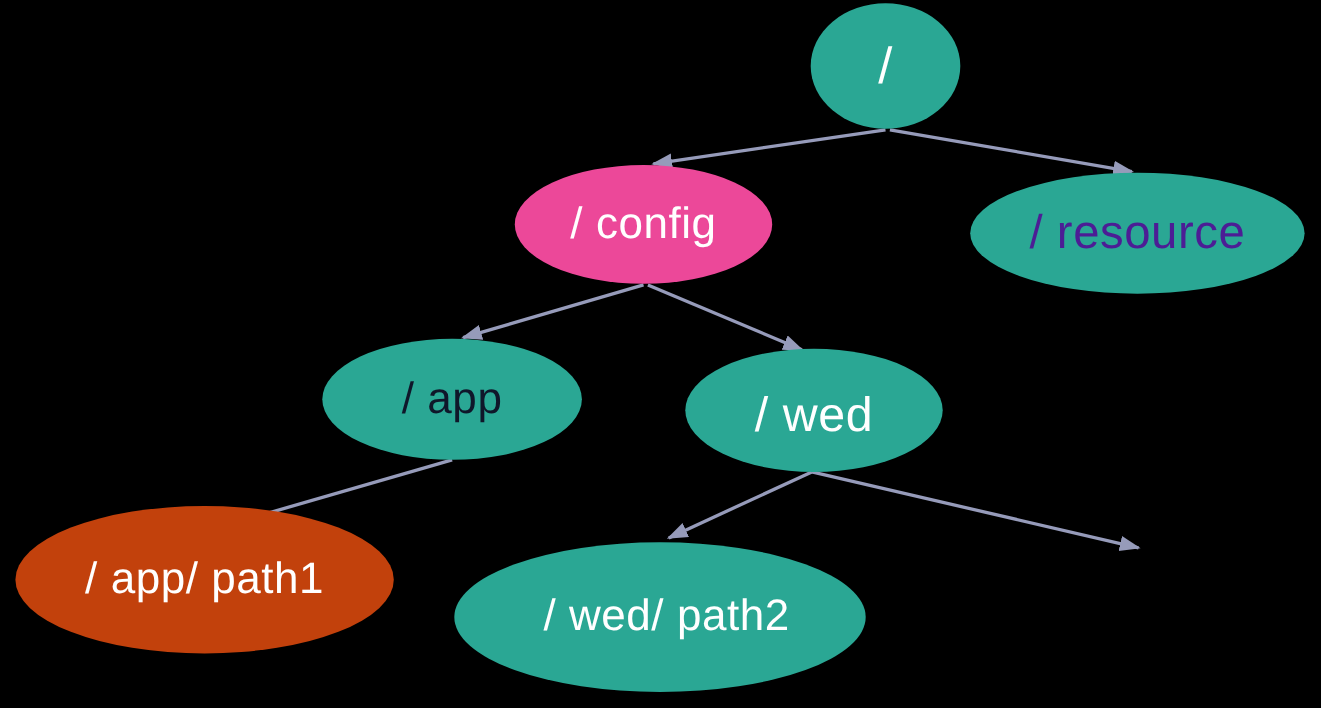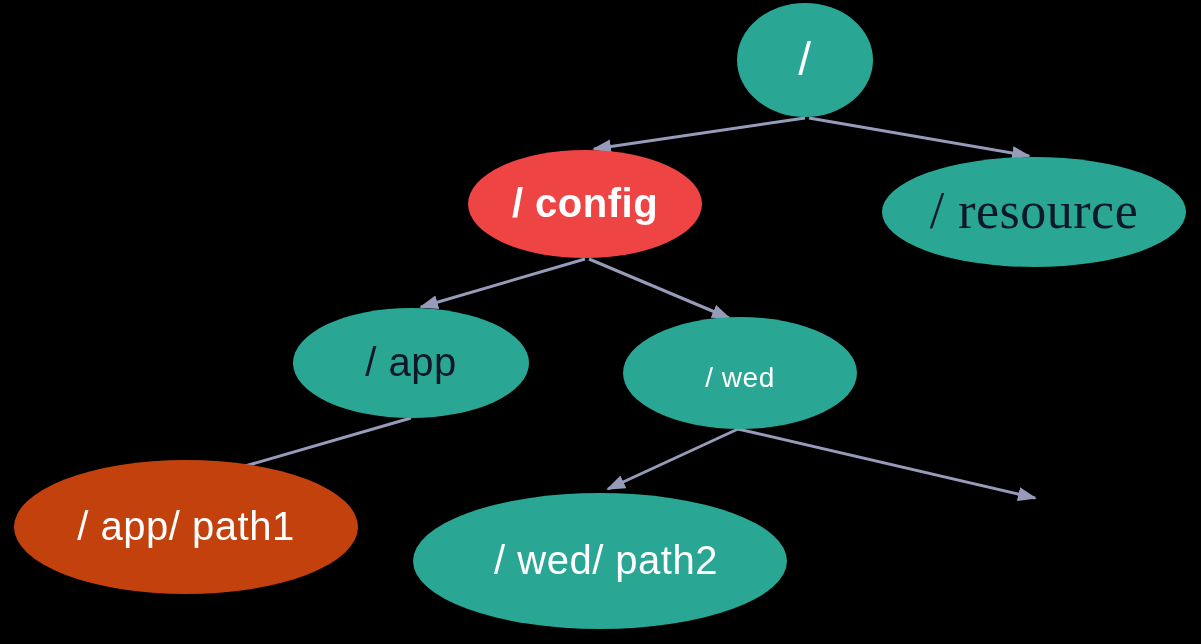--- a/index.html
+++ b/index.html
@@ -61,31 +61,31 @@
       <line x1="585" y1="259" x2="421" y2="307" stroke="#969bba" stroke-width="3" marker-end="url(#ah)"></line>
       <line x1="589" y1="259" x2="729" y2="318" stroke="#969bba" stroke-width="3" marker-end="url(#ah)"></line>
       <line x1="411" y1="418" x2="190" y2="482" stroke="#969bba" stroke-width="3" marker-end="url(#ah)"></line>
       <line x1="738" y1="429" x2="608" y2="489" stroke="#969bba" stroke-width="3" marker-end="url(#ah)"></line>
       <line x1="738" y1="429" x2="1035" y2="498" stroke="#969bba" stroke-width="3" marker-end="url(#ah)"></line>
     </svg>
   <div id="nodes-layer">
       <div class="node" style="left: 737px; top: 3px; width: 136px; height: 114px; background: rgb(42, 167, 148);">
         <span style="color: rgb(255, 255, 255); font-size: 46px;">/</span>
       </div>
-      <div class="node" style="left: 468px; top: 150px; width: 234px; height: 108px; background: #ef4444; font-weight: bold;">
+      <div class="node" style="left: 468px; top: 150px; width: 234px; height: 108px; background: #ec4899;">
         <span style="color: rgb(255, 255, 255); font-size: 40px;">/ config</span>
       </div>
       <div class="node" style="left: 882px; top: 157px; width: 304px; height: 110px; background: rgb(42, 167, 148);">
-        <span style="color: #0f172a; font-size: 52px; font-family: Liberation Serif, serif;">/ resource</span>
+        <span style="color: #4c1d95; font-size: 43px;">/ resource</span>
       </div>
       <div class="node" style="left: 293px; top: 308px; width: 236px; height: 110px; background: rgb(42, 167, 148);">
         <span style="color: #0f172a; font-size: 40px;">/ app</span>
       </div>
       <div class="node" style="left: 623px; top: 317px; width: 234px; height: 112px; background: rgb(42, 167, 148);">
-        <span style="color: rgb(255, 255, 255); font-size: 28px; margin-top: 12px;">/ wed</span>
+        <span style="color: rgb(255, 255, 255); font-size: 44px; margin-top: 12px;">/ wed</span>
       </div>
       <div class="node" style="left: 14px; top: 460px; width: 344px; height: 134px; background: #c2410c; justify-content: center;">
         <span style="color: rgb(255, 255, 255); font-size: 40px;">/ app/ path1</span>
       </div>
       <div class="node" style="left: 413px; top: 493px; width: 374px; height: 136px; background: rgb(42, 167, 148);">
         <span style="color: rgb(255, 255, 255); font-size: 40px; margin-left: 12px;">/ wed/ path2</span>
       </div>
     </div>
 </div>
 

